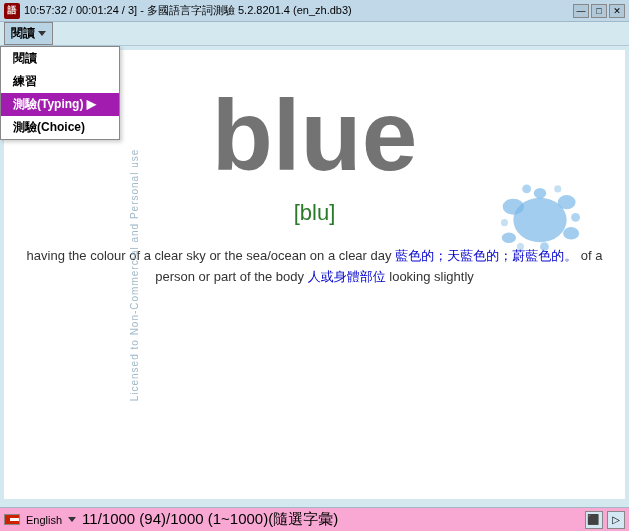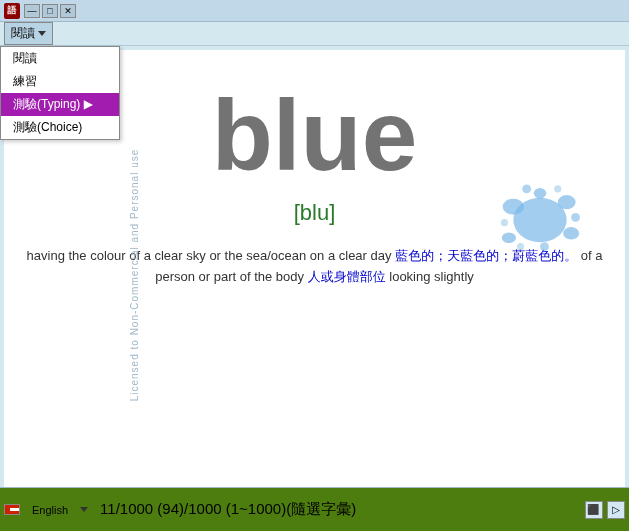--- a/index.html
+++ b/index.html
@@ -58,20 +58,21 @@
 
     
     .menubar {
       background: #d4e8f0;
       height: 24px;
       display: flex;
       align-items: center;
       padding: 0 4px;
       border-bottom: 1px solid #b0c8d8;
       position: relative;
+      font-weight: bold;
     }
     .menu-dropdown-trigger {
       display: flex;
       align-items: center;
       font-size: 12px;
       padding: 2px 6px;
       background: #b8d4e4;
       border: 1px solid #888;
       cursor: pointer;
       position: relative;
@@ -179,28 +180,28 @@
       white-space: nowrap;
       letter-spacing: 1px;
     }
 
     
     .statusbar {
       position: absolute;
       bottom: 0;
       left: 0;
       right: 0;
-      height: 44px;
-      background: #4d7c0f;
+      height: 24px;
+      background: #f9a8d4;
       border-top: 1px solid #a0b8c8;
       display: flex;
       align-items: center;
       padding: 0 4px;
       font-size: 11px;
-      gap: 12px;
+      gap: 6px;
     }
     .status-lang {
       font-size: 11px;
       color: #000;
     }
     .status-arrow {
       width: 0;
       height: 0;
       border-left: 4px solid transparent;
       border-right: 4px solid transparent;
@@ -235,20 +236,21 @@
       overflow: hidden;
     }
   </style>
 </head>
 <body>
 
 <div class="wrapper">
 
   <div class="titlebar">
     <div class="titlebar-icon">語</div>
+    <span class="titlebar-title">10:57:32 / 00:01:24 / 3] - 多國語言字詞測驗 5.2.8201.4 (en_zh.db3)</span>
     <div class="titlebar-buttons">
       <div class="titlebar-btn">—</div>
       <div class="titlebar-btn">□</div>
       <div class="titlebar-btn">✕</div>
     </div>
   </div>
 
   <div class="menubar">
     <div class="menu-dropdown-trigger">
       <span>閱讀</span>

